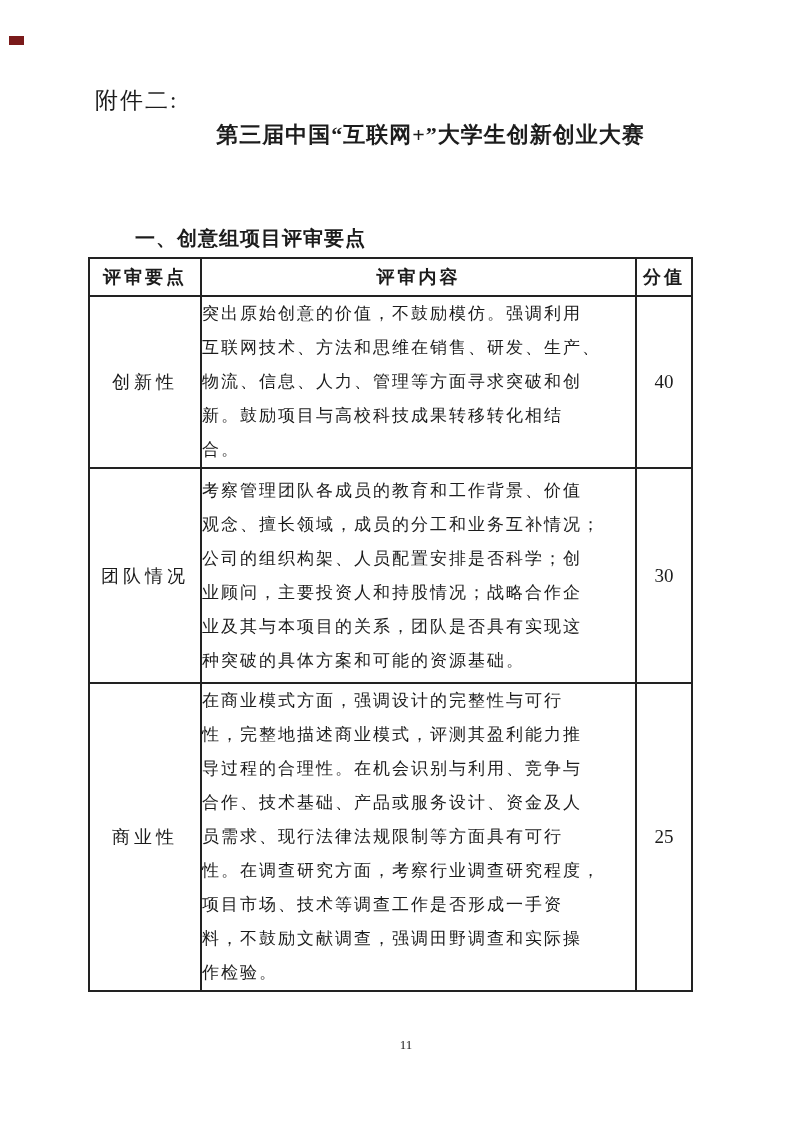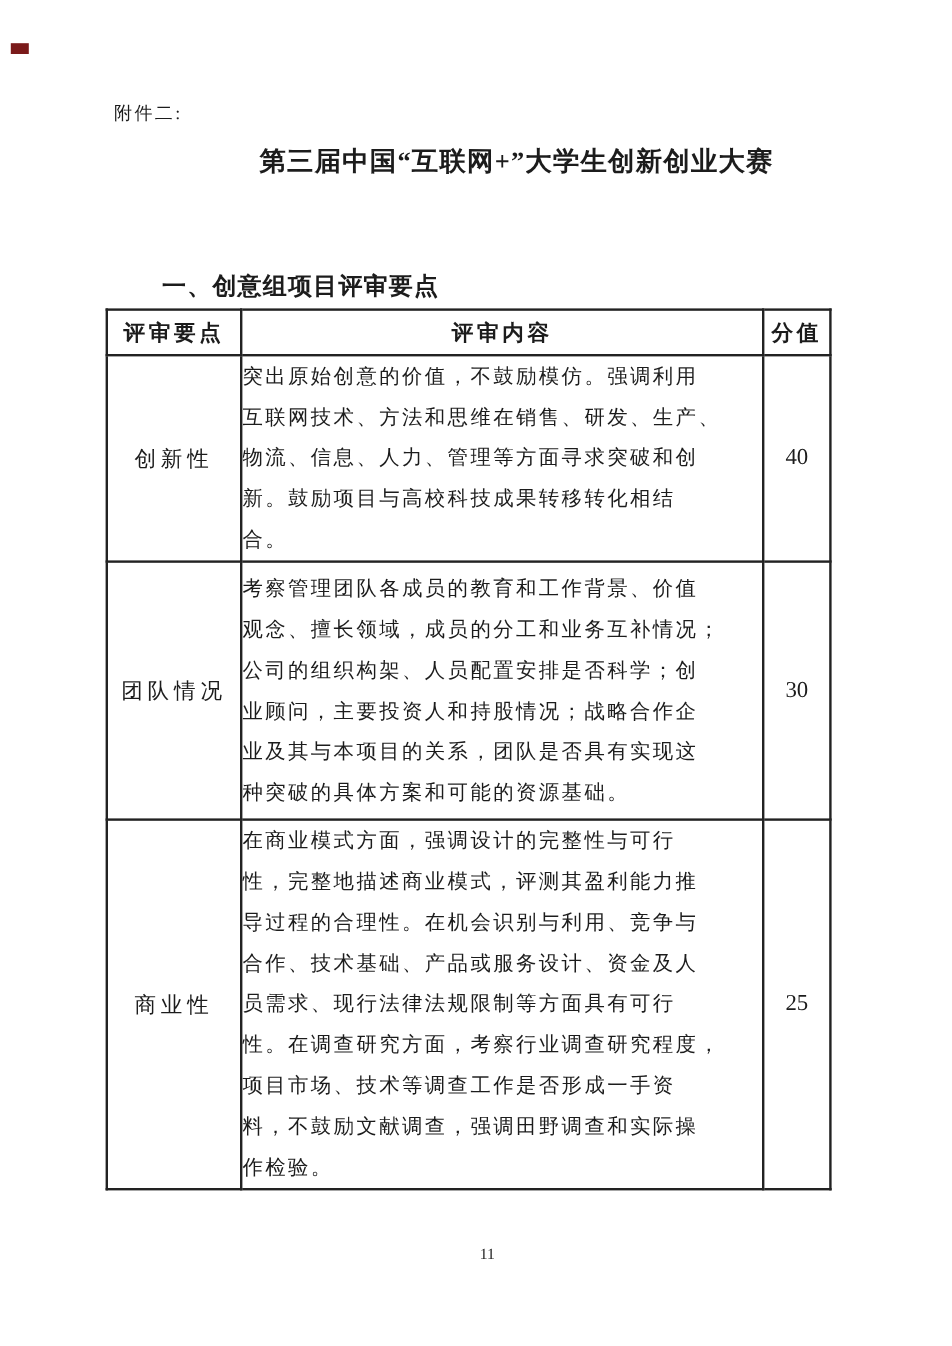--- a/index.html
+++ b/index.html
@@ -12,21 +12,21 @@
     font-family: "Liberation Serif", serif;
     overflow: hidden;
   }
   .corner-mark {
     position: absolute; left: 9px; top: 36px;
     width: 15px; height: 9px;
     background: #7a1a1a;
   }
   .attachment {
     position: absolute; left: 95px; top: 85px;
-    font-size: 15px; letter-spacing: 2px;
+    font-size: 23px; letter-spacing: 2px;
   }
   .titles {
     position: absolute; top: 121px; left: 0;
     width: 793px; padding-left: 68px;
     text-align: center; font-weight: bold;
   }
   .title1 { font-size: 22px; letter-spacing: 1px; line-height: 28px; }
   .title2 { font-size: 22px; letter-spacing: 2px; line-height: 28px; margin-top: 10px; }
   .section {
     position: absolute; left: 135px; top: 225px;

